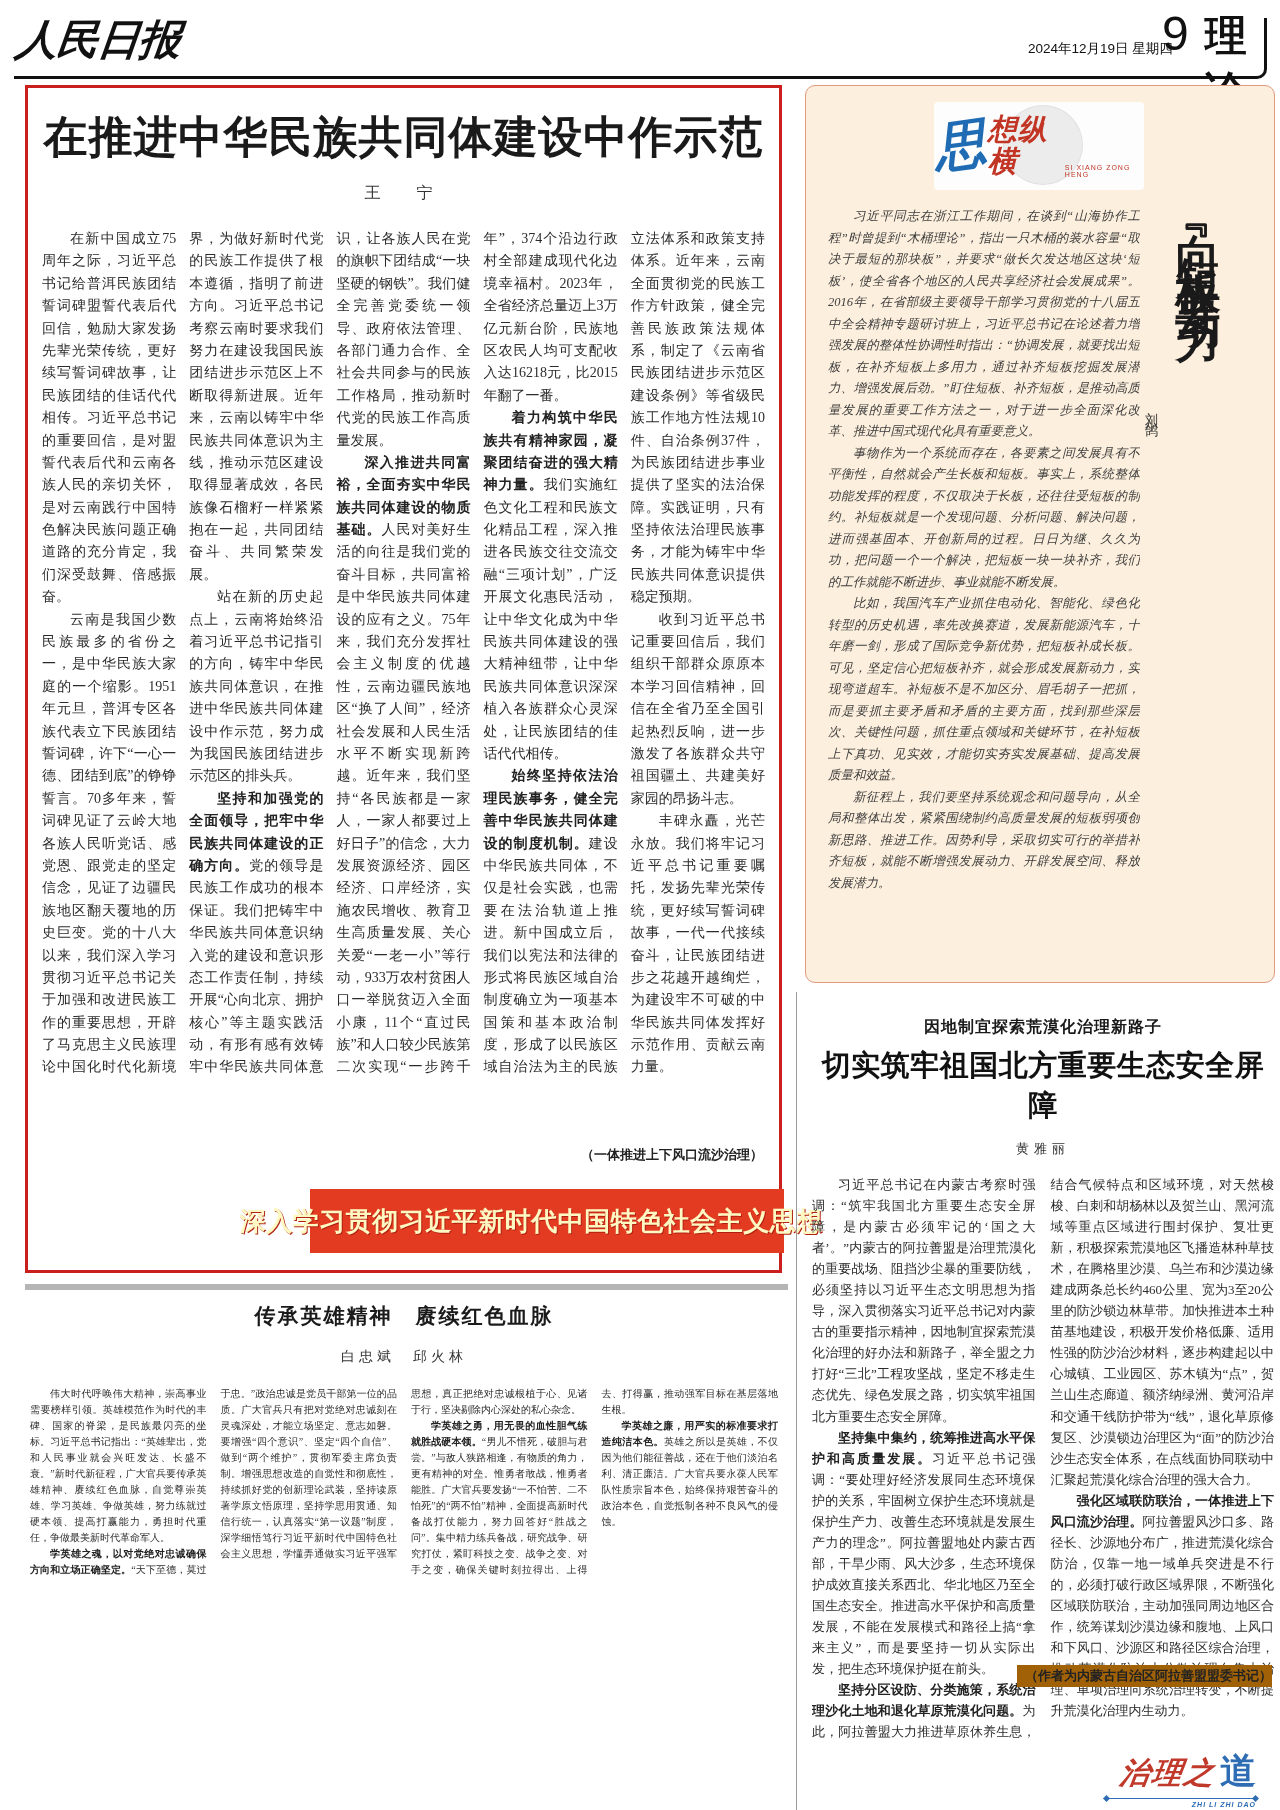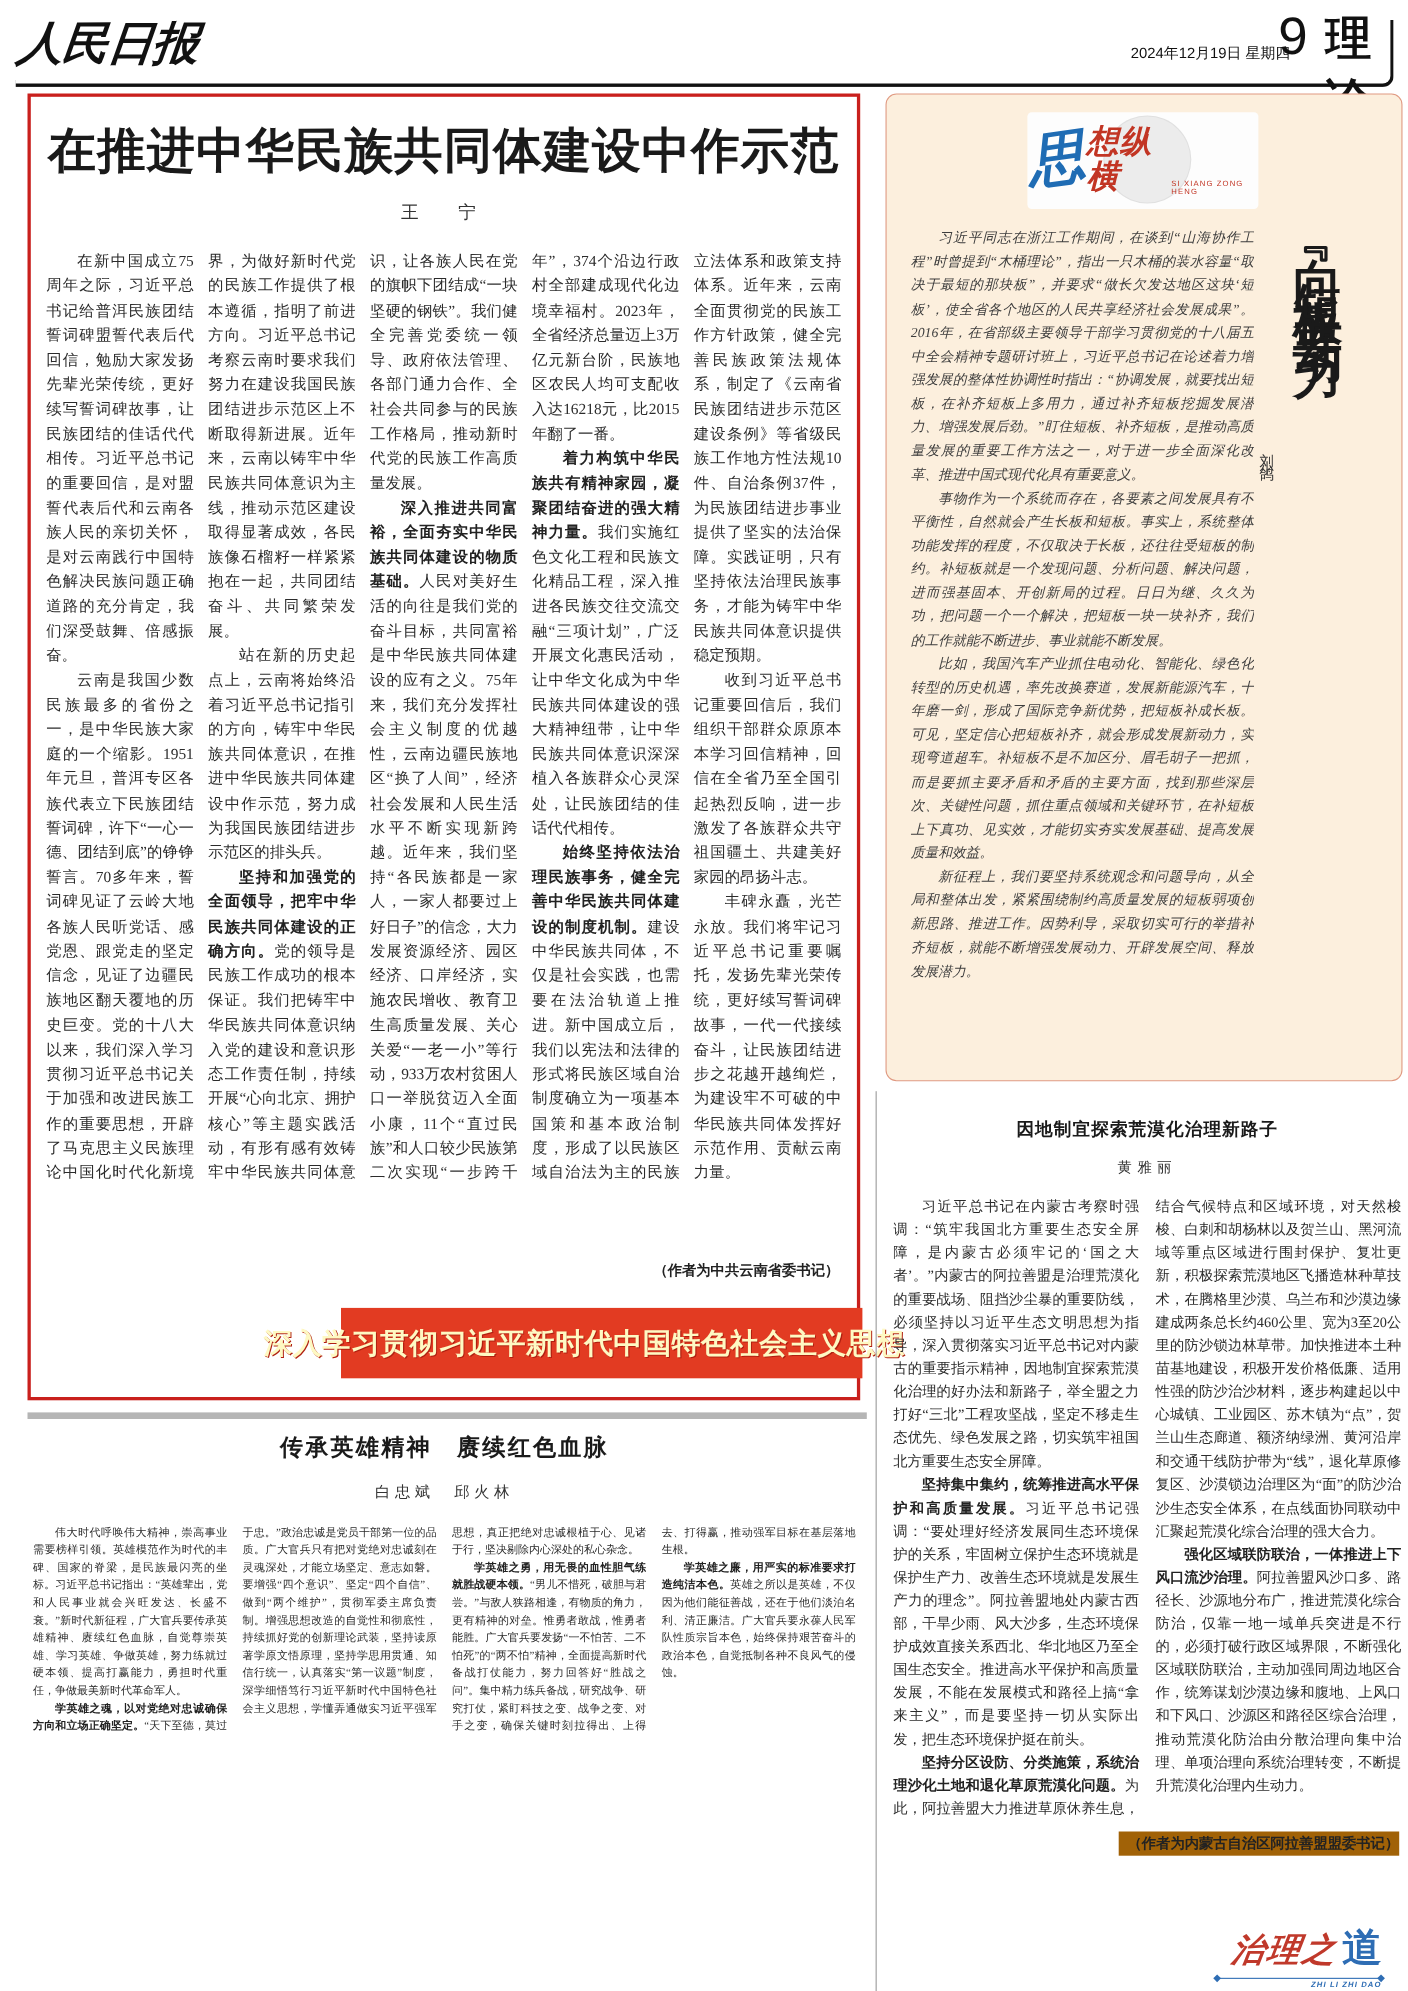--- a/index.html
+++ b/index.html
@@ -111,21 +111,21 @@
         <p>在新中国成立75周年之际，习近平总书记给普洱民族团结誓词碑盟誓代表后代回信，勉励大家发扬先辈光荣传统，更好续写誓词碑故事，让民族团结的佳话代代相传。习近平总书记的重要回信，是对盟誓代表后代和云南各族人民的亲切关怀，是对云南践行中国特色解决民族问题正确道路的充分肯定，我们深受鼓舞、倍感振奋。</p>
         <p>云南是我国少数民族最多的省份之一，是中华民族大家庭的一个缩影。1951年元旦，普洱专区各族代表立下民族团结誓词碑，许下“一心一德、团结到底”的铮铮誓言。70多年来，誓词碑见证了云岭大地各族人民听党话、感党恩、跟党走的坚定信念，见证了边疆民族地区翻天覆地的历史巨变。党的十八大以来，我们深入学习贯彻习近平总书记关于加强和改进民族工作的重要思想，开辟了马克思主义民族理论中国化时代化新境界，为做好新时代党的民族工作提供了根本遵循，指明了前进方向。习近平总书记考察云南时要求我们努力在建设我国民族团结进步示范区上不断取得新进展。近年来，云南以铸牢中华民族共同体意识为主线，推动示范区建设取得显著成效，各民族像石榴籽一样紧紧抱在一起，共同团结奋斗、共同繁荣发展。</p>
         <p>站在新的历史起点上，云南将始终沿着习近平总书记指引的方向，铸牢中华民族共同体意识，在推进中华民族共同体建设中作示范，努力成为我国民族团结进步示范区的排头兵。</p>
         <p><span class="lead">坚持和加强党的全面领导，把牢中华民族共同体建设的正确方向。</span>党的领导是民族工作成功的根本保证。我们把铸牢中华民族共同体意识纳入党的建设和意识形态工作责任制，持续开展“心向北京、拥护核心”等主题实践活动，有形有感有效铸牢中华民族共同体意识，让各族人民在党的旗帜下团结成“一块坚硬的钢铁”。我们健全完善党委统一领导、政府依法管理、各部门通力合作、全社会共同参与的民族工作格局，推动新时代党的民族工作高质量发展。</p>
         <p><span class="lead">深入推进共同富裕，全面夯实中华民族共同体建设的物质基础。</span>人民对美好生活的向往是我们党的奋斗目标，共同富裕是中华民族共同体建设的应有之义。75年来，我们充分发挥社会主义制度的优越性，云南边疆民族地区“换了人间”，经济社会发展和人民生活水平不断实现新跨越。近年来，我们坚持“各民族都是一家人，一家人都要过上好日子”的信念，大力发展资源经济、园区经济、口岸经济，实施农民增收、教育卫生高质量发展、关心关爱“一老一小”等行动，933万农村贫困人口一举脱贫迈入全面小康，11个“直过民族”和人口较少民族第二次实现“一步跨千年”，374个沿边行政村全部建成现代化边境幸福村。2023年，全省经济总量迈上3万亿元新台阶，民族地区农民人均可支配收入达16218元，比2015年翻了一番。</p>
         <p><span class="lead">着力构筑中华民族共有精神家园，凝聚团结奋进的强大精神力量。</span>我们实施红色文化工程和民族文化精品工程，深入推进各民族交往交流交融“三项计划”，广泛开展文化惠民活动，让中华文化成为中华民族共同体建设的强大精神纽带，让中华民族共同体意识深深植入各族群众心灵深处，让民族团结的佳话代代相传。</p>
         <p><span class="lead">始终坚持依法治理民族事务，健全完善中华民族共同体建设的制度机制。</span>建设中华民族共同体，不仅是社会实践，也需要在法治轨道上推进。新中国成立后，我们以宪法和法律的形式将民族区域自治制度确立为一项基本国策和基本政治制度，形成了以民族区域自治法为主的民族立法体系和政策支持体系。近年来，云南全面贯彻党的民族工作方针政策，健全完善民族政策法规体系，制定了《云南省民族团结进步示范区建设条例》等省级民族工作地方性法规10件、自治条例37件，为民族团结进步事业提供了坚实的法治保障。实践证明，只有坚持依法治理民族事务，才能为铸牢中华民族共同体意识提供稳定预期。</p>
         <p>收到习近平总书记重要回信后，我们组织干部群众原原本本学习回信精神，回信在全省乃至全国引起热烈反响，进一步激发了各族群众共守祖国疆土、共建美好家园的昂扬斗志。</p>
         <p>丰碑永矗，光芒永放。我们将牢记习近平总书记重要嘱托，发扬先辈光荣传统，更好续写誓词碑故事，一代一代接续奋斗，让民族团结进步之花越开越绚烂，为建设牢不可破的中华民族共同体发挥好示范作用、贡献云南力量。</p>
       </div>
-    <div class="main-byline">（作者为中共云南省委书记）</div>
+    <div class="main-byline">（一体推进上下风口流沙治理）</div>
     <div class="banner">
       <span class="banner-text">深入学习贯彻习近平新时代中国特色社会主义思想</span>
       <span class="pen-icon">✒</span>
     </div>
   </div>
 
   <div class="gray-bar"></div>
   <div class="v-divider"></div>
 
   <div class="sx-box">
@@ -141,20 +141,21 @@
         <p>事物作为一个系统而存在，各要素之间发展具有不平衡性，自然就会产生长板和短板。事实上，系统整体功能发挥的程度，不仅取决于长板，还往往受短板的制约。补短板就是一个发现问题、分析问题、解决问题，进而强基固本、开创新局的过程。日日为继、久久为功，把问题一个一个解决，把短板一块一块补齐，我们的工作就能不断进步、事业就能不断发展。</p>
         <p>比如，我国汽车产业抓住电动化、智能化、绿色化转型的历史机遇，率先改换赛道，发展新能源汽车，十年磨一剑，形成了国际竞争新优势，把短板补成长板。可见，坚定信心把短板补齐，就会形成发展新动力，实现弯道超车。补短板不是不加区分、眉毛胡子一把抓，而是要抓主要矛盾和矛盾的主要方面，找到那些深层次、关键性问题，抓住重点领域和关键环节，在补短板上下真功、见实效，才能切实夯实发展基础、提高发展质量和效益。</p>
         <p>新征程上，我们要坚持系统观念和问题导向，从全局和整体出发，紧紧围绕制约高质量发展的短板弱项创新思路、推进工作。因势利导，采取切实可行的举措补齐短板，就能不断增强发展动力、开辟发展空间、释放发展潜力。</p>
       </div>
     <div class="sx-title">向『短板』要动力</div>
     <div class="sx-author">刘小鸽</div>
   </div>
 
   <div class="desert">
     <div class="kicker">因地制宜探索荒漠化治理新路子</div>
+    <div class="desert-headline">切实筑牢祖国北方重要生态安全屏障</div>
     <div class="desert-author">黄雅丽</div>
     <div class="desert-cols body-cols">
         <p>习近平总书记在内蒙古考察时强调：“筑牢我国北方重要生态安全屏障，是内蒙古必须牢记的‘国之大者’。”内蒙古的阿拉善盟是治理荒漠化的重要战场、阻挡沙尘暴的重要防线，必须坚持以习近平生态文明思想为指导，深入贯彻落实习近平总书记对内蒙古的重要指示精神，因地制宜探索荒漠化治理的好办法和新路子，举全盟之力打好“三北”工程攻坚战，坚定不移走生态优先、绿色发展之路，切实筑牢祖国北方重要生态安全屏障。</p>
         <p><span class="lead">坚持集中集约，统筹推进高水平保护和高质量发展。</span>习近平总书记强调：“要处理好经济发展同生态环境保护的关系，牢固树立保护生态环境就是保护生产力、改善生态环境就是发展生产力的理念”。阿拉善盟地处内蒙古西部，干旱少雨、风大沙多，生态环境保护成效直接关系西北、华北地区乃至全国生态安全。推进高水平保护和高质量发展，不能在发展模式和路径上搞“拿来主义”，而是要坚持一切从实际出发，把生态环境保护挺在前头。</p>
         <p><span class="lead">坚持分区设防、分类施策，系统治理沙化土地和退化草原荒漠化问题。</span>为此，阿拉善盟大力推进草原休养生息，结合气候特点和区域环境，对天然梭梭、白刺和胡杨林以及贺兰山、黑河流域等重点区域进行围封保护、复壮更新，积极探索荒漠地区飞播造林种草技术，在腾格里沙漠、乌兰布和沙漠边缘建成两条总长约460公里、宽为3至20公里的防沙锁边林草带。加快推进本土种苗基地建设，积极开发价格低廉、适用性强的防沙治沙材料，逐步构建起以中心城镇、工业园区、苏木镇为“点”，贺兰山生态廊道、额济纳绿洲、黄河沿岸和交通干线防护带为“线”，退化草原修复区、沙漠锁边治理区为“面”的防沙治沙生态安全体系，在点线面协同联动中汇聚起荒漠化综合治理的强大合力。</p>
         <p><span class="lead">强化区域联防联治，一体推进上下风口流沙治理。</span>阿拉善盟风沙口多、路径长、沙源地分布广，推进荒漠化综合防治，仅靠一地一域单兵突进是不行的，必须打破行政区域界限，不断强化区域联防联治，主动加强同周边地区合作，统筹谋划沙漠边缘和腹地、上风口和下风口、沙源区和路径区综合治理，推动荒漠化防治由分散治理向集中治理、单项治理向系统治理转变，不断提升荒漠化治理内生动力。</p>
       </div>
     <div class="desert-byline">（作者为内蒙古自治区阿拉善盟盟委书记）</div>
     <div class="zlzd-logo">
       <span class="zlzd-row">

